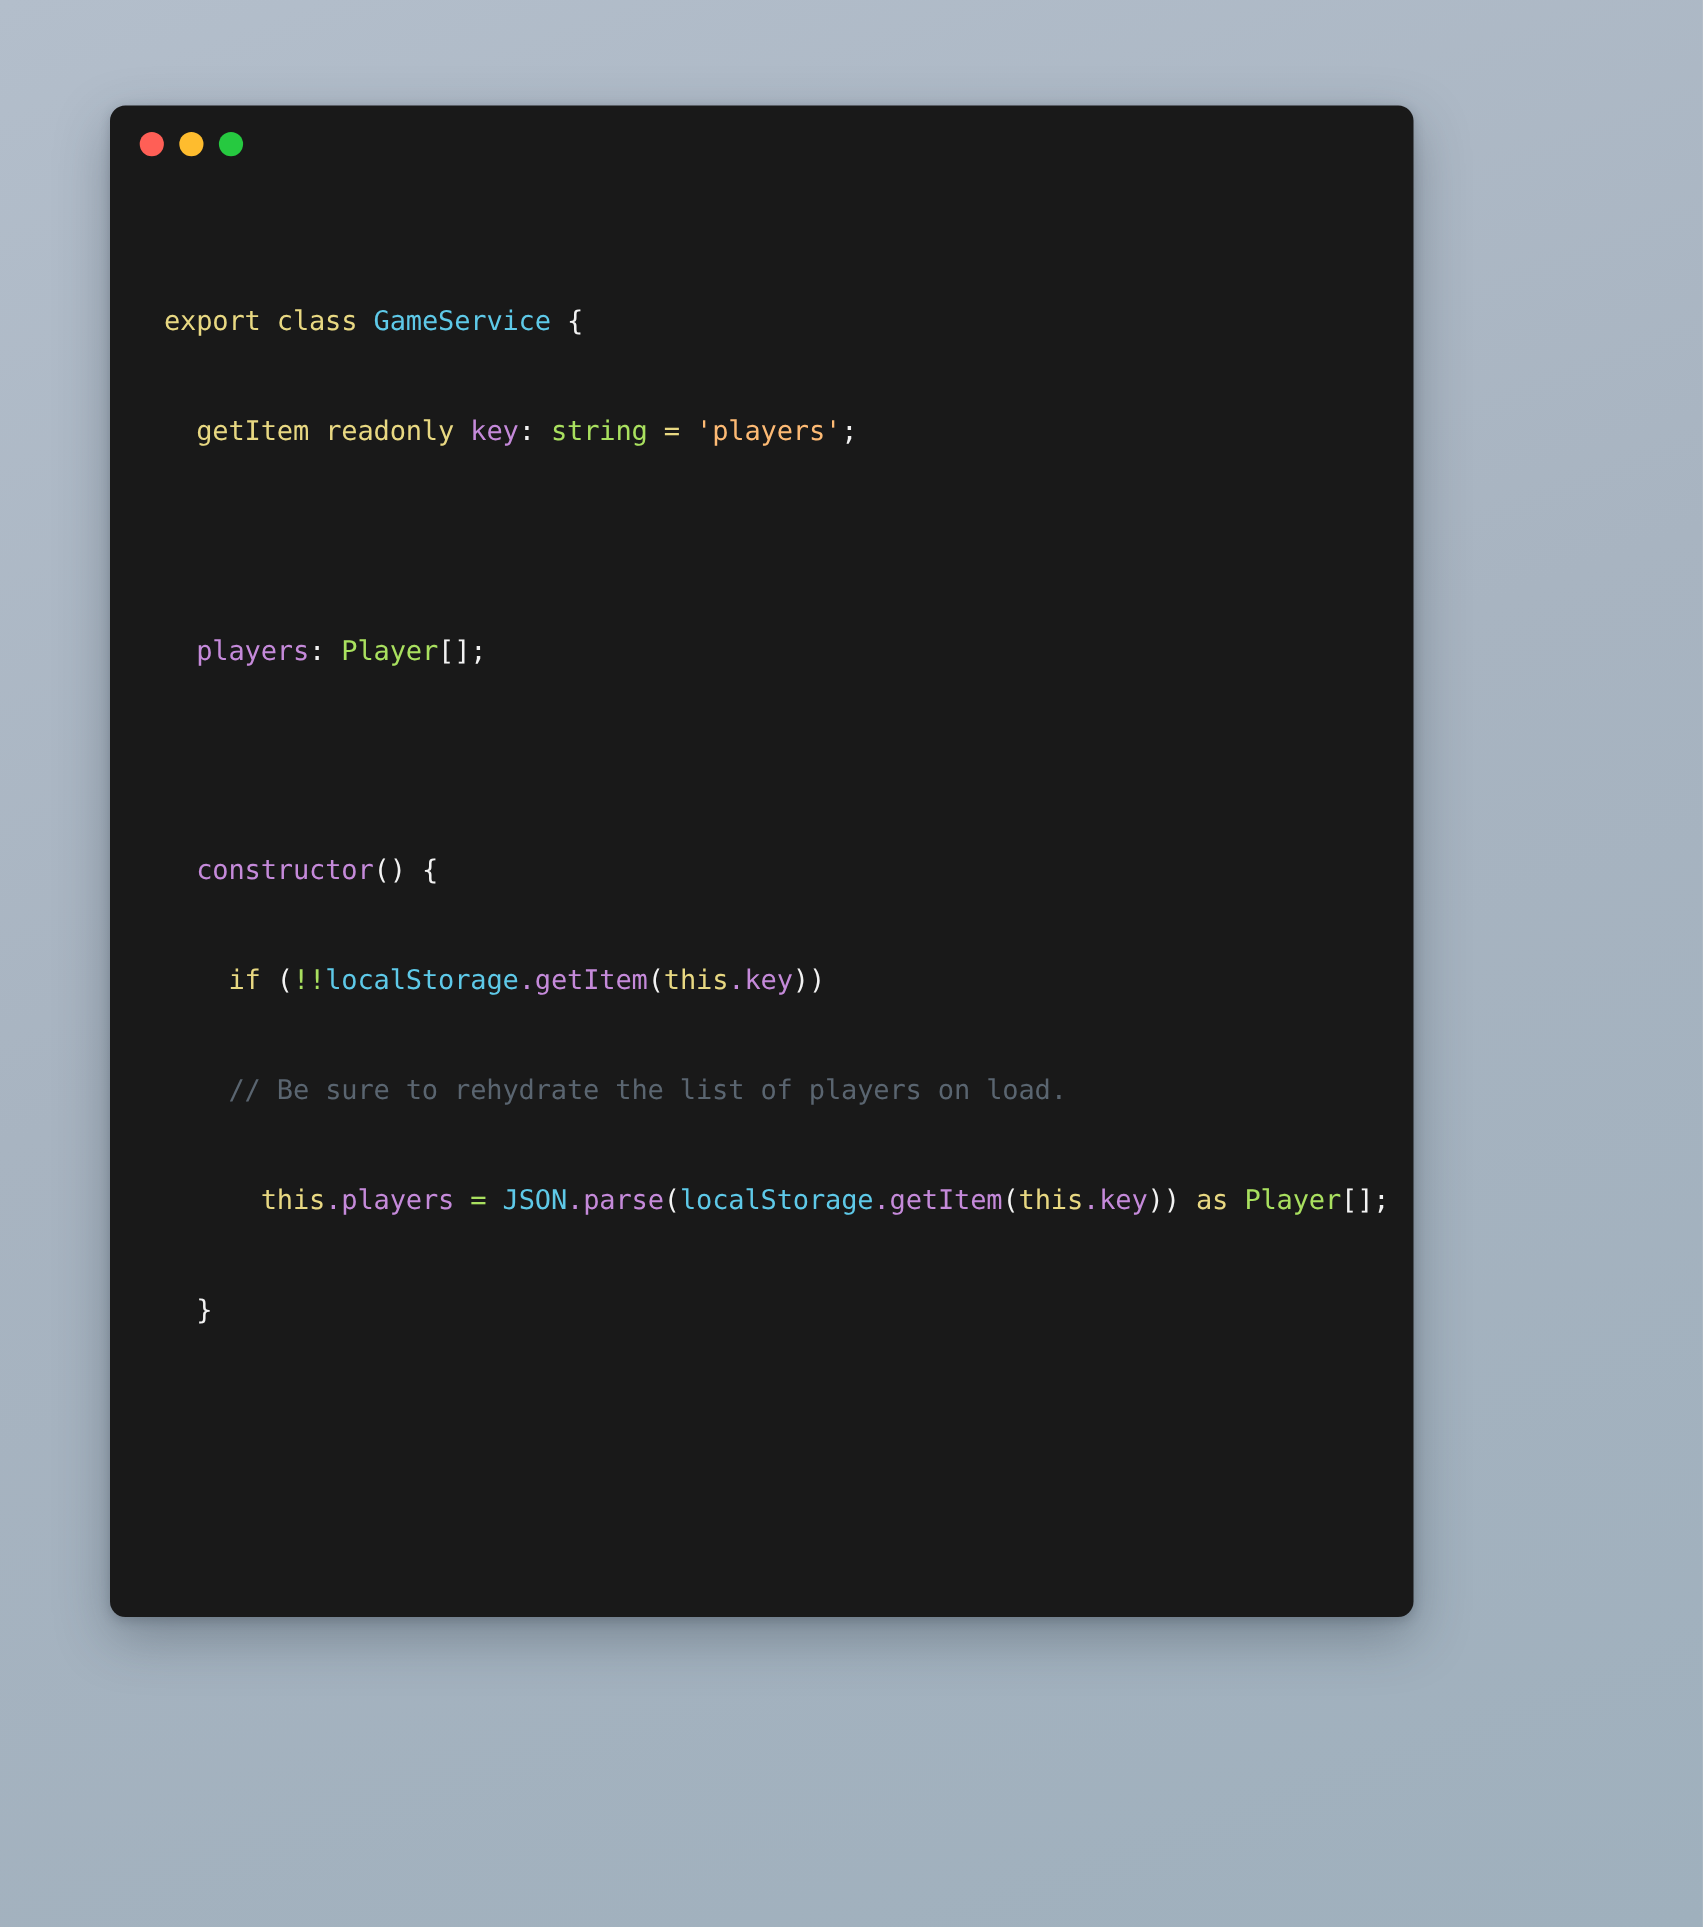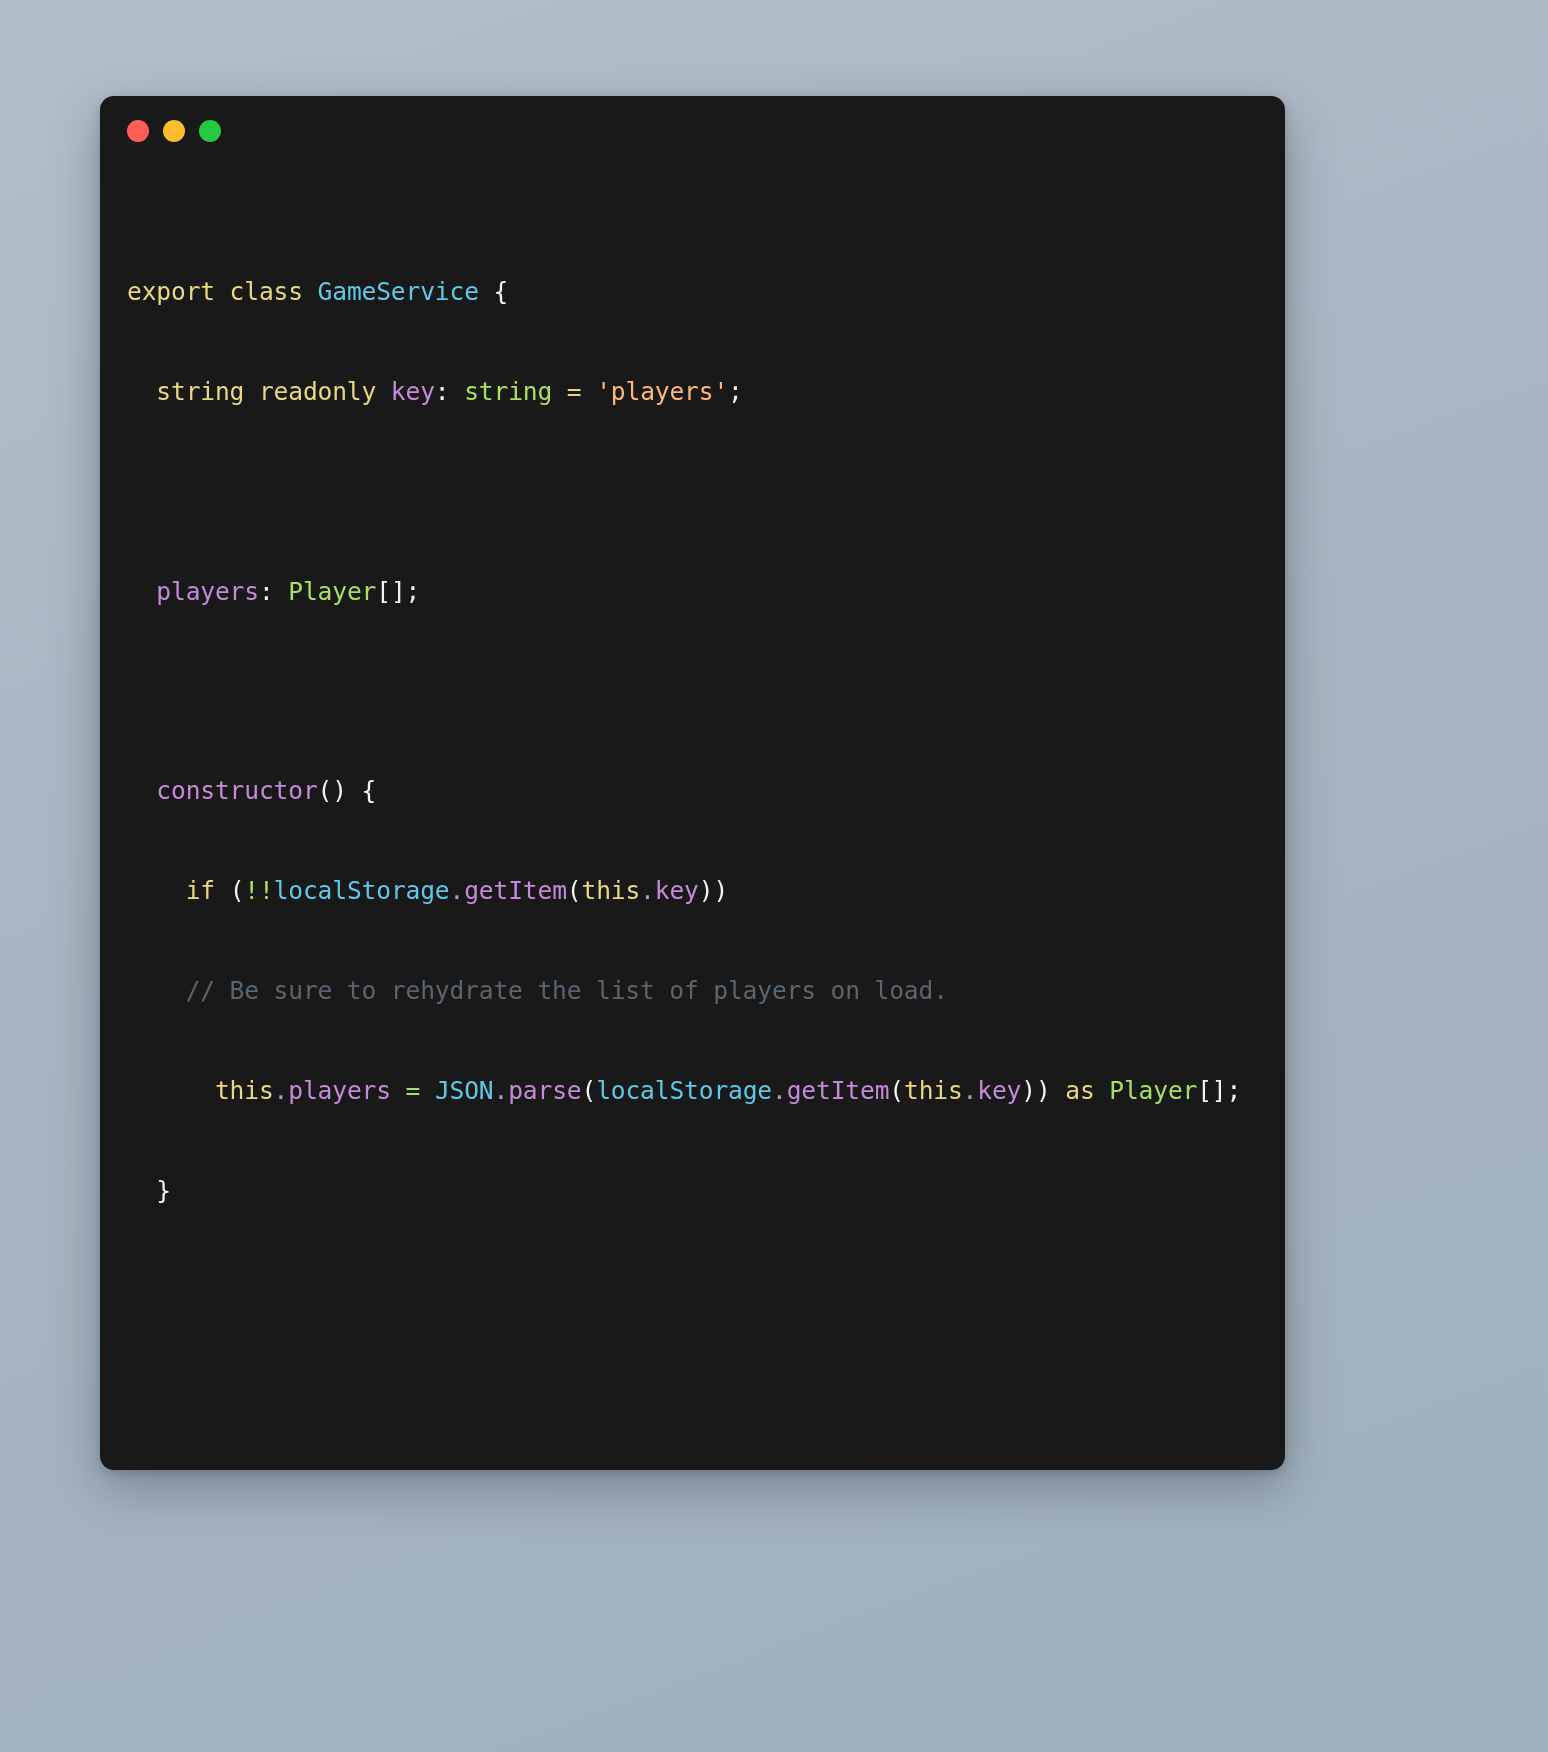--- a/index.html
+++ b/index.html
@@ -50,21 +50,21 @@
 
   #code-body {
     padding: 9px 0 0 27px;
     font-family: "DejaVu Sans Mono", monospace;
     font-size: 24.6px;
     line-height: 33.3px;
     letter-spacing: -0.15px;
     white-space: pre;
     color: #f2f2f2;
   }
-  .line { height: 33.3px; white-space: pre; }
+  .line { height: 33.3px; white-space: pre; margin-left: 22px; }
 
   
   .kw   { color: #e8d882; }  
   .typ  { color: #a9e05f; }  
   .cls  { color: #5ec9e8; }  
   .prop { color: #c58ada; }  
   .str  { color: #fdba74; }  
   .op   { color: #a9e05f; }  
   .pun  { color: #f2f2f2; }  
   .cmt  { color: #5a6570; }  
@@ -76,21 +76,21 @@
 
   <div id="titlebar">
     <span class="dot red" style="background: rgb(255, 95, 86);"></span>
     <span class="dot yellow" style="background: rgb(254, 188, 46);"></span>
     <span class="dot green" style="background: rgb(38, 201, 64);"></span>
   </div>
 
   <div id="code-body">
 
     <div class="line"><span class="kw">export class</span> <span class="cls">GameService</span> <span class="pun">{</span></div>
-    <div class="line">  <span class="kw">string readonly</span> <span class="prop">key</span><span class="pun">:</span> <span class="typ">string</span> <span class="kw">=</span> <span class="str">'players'</span><span class="pun">;</span></div>
+    <div class="line">  <span class="kw">getItem readonly</span> <span class="prop">key</span><span class="pun">:</span> <span class="typ">string</span> <span class="kw">=</span> <span class="str">'players'</span><span class="pun">;</span></div>
     <div class="line"> </div>
     <div class="line">  <span class="prop">players</span><span class="pun">:</span> <span class="typ">Player</span><span class="pun">[];</span></div>
     <div class="line"> </div>
     <div class="line">  <span class="prop">constructor</span><span class="pun">() {</span></div>
     <div class="line">    <span class="kw">if</span> <span class="pun">(</span><span class="op">!!</span><span class="cls">localStorage</span><span class="prop">.getItem</span><span class="pun">(</span><span class="kw">this</span><span class="prop">.key</span><span class="pun">))</span></div>
     <div class="line">    <span class="cmt">// Be sure to rehydrate the list of players on load.</span></div>
     <div class="line">      <span class="kw">this</span><span class="prop">.players</span> <span class="op">=</span> <span class="cls">JSON</span><span class="prop">.parse</span><span class="pun">(</span><span class="cls">localStorage</span><span class="prop">.getItem</span><span class="pun">(</span><span class="kw">this</span><span class="prop">.key</span><span class="pun">))</span> <span class="kw">as</span> <span class="typ">Player</span><span class="pun">[];</span></div>
     <div class="line">  <span class="pun">}</span></div>
     <div class="line"> </div>
     

